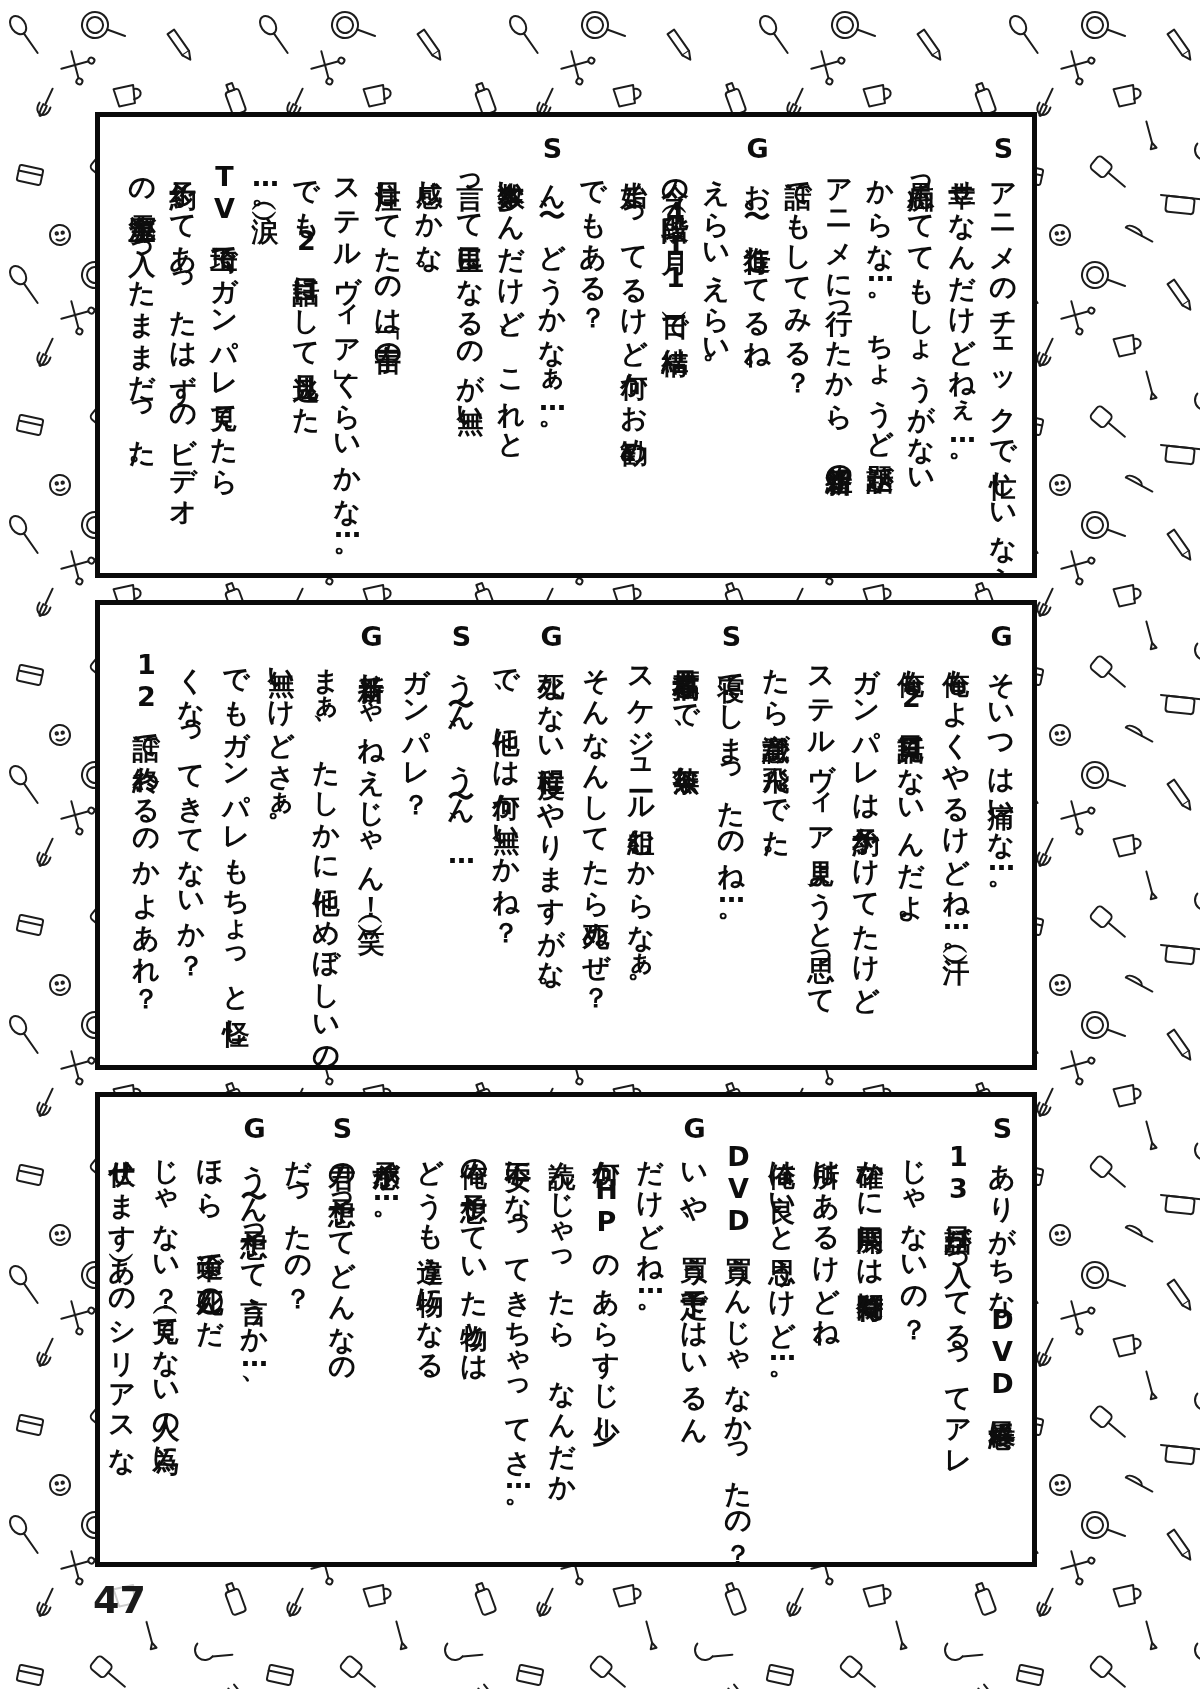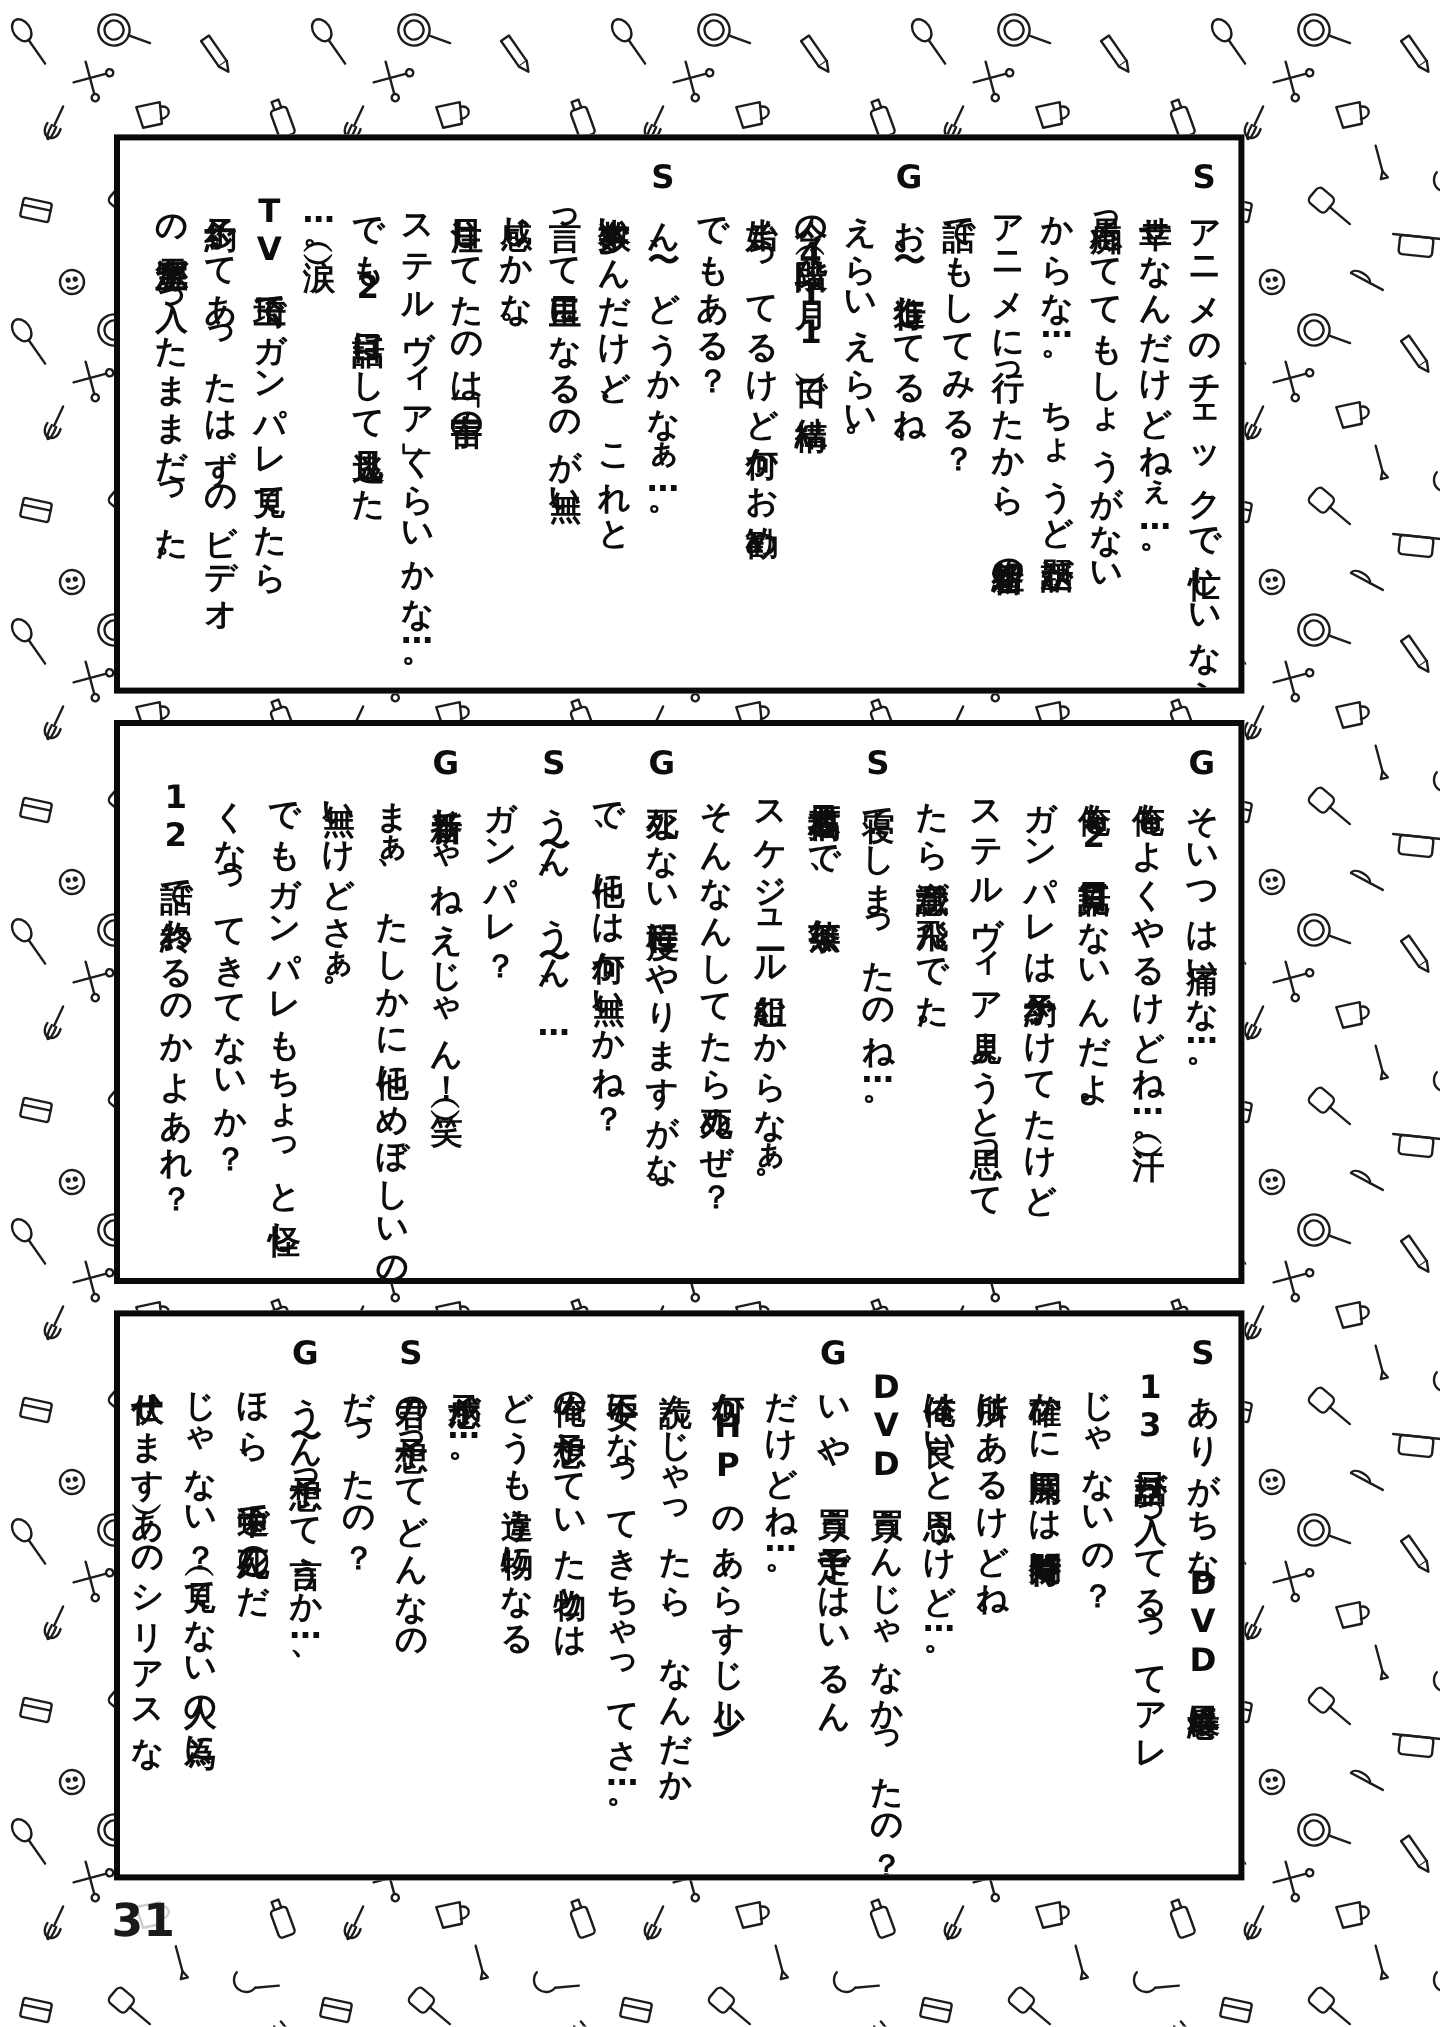--- a/index.html
+++ b/index.html
@@ -193,13 +193,13 @@
       <div class="col indent">予感が…。</div>
       <div class="col">S君の予想ってどんなの</div>
       <div class="col indent">だったの？</div>
       <div class="col">Gう〜ん予想って言うか…、</div>
       <div class="col indent">ほら、途中で〇〇〇死んだ</div>
       <div class="col indent">じゃない？（見てない人の為に</div>
       <div class="col indent">伏せます）あのシリアスな</div>
     </div>
 </section>
 
-<div class="page-number">31</div>
+<div class="page-number">47</div>
 
 </body></html>

